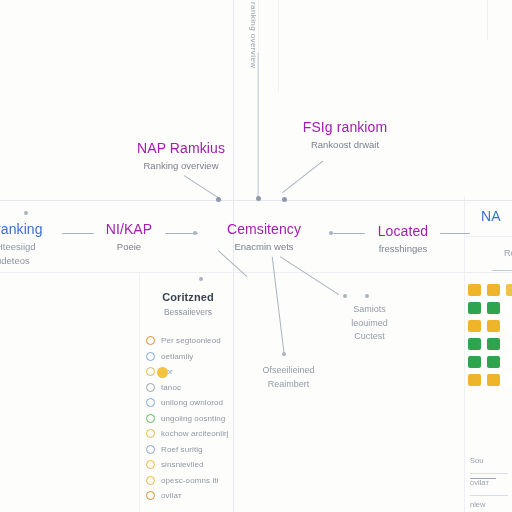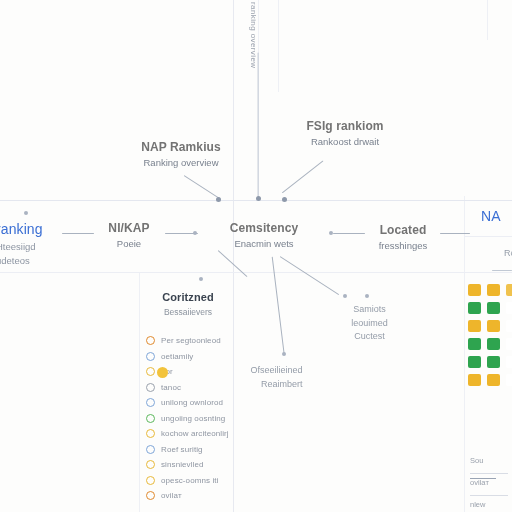--- a/index.html
+++ b/index.html
@@ -23,21 +23,21 @@
 
   
   .conn{position:absolute;height:1.4px;background:#9aa4b4;transform-origin:0 50%;border-radius:1px;opacity:.85;}
   .conn.light{background:#b6bfcc;height:1.2px;}
   .dot{position:absolute;width:5px;height:5px;border-radius:50%;background:#8e99aa;}
   .dot.sm{width:4px;height:4px;background:#aab3c1;}
 
   
   .node{position:absolute;text-align:center;transform:translate(-50%,0);white-space:nowrap;}
   .node .ttl{
-    font-size:12px;font-weight:700;color:#737373;letter-spacing:.1px;line-height:1.25;
+    font-size:14px;font-weight:400;color:#a21caf;letter-spacing:.1px;line-height:1.25;
   }
   .node .sub{
     font-size:9.5px;font-weight:400;color:#79818e;margin-top:2px;line-height:1.3;
   }
   .node.small .ttl{font-size:11px;font-weight:700;color:#3a434f;}
   .node.small .sub{font-size:8.5px;color:#8b939e;}
   .node.muted .sub{font-size:9px;color:#949ca8;margin-left:11px;}
   .node.link .ttl{color:#3b6fd4;font-weight:400;font-size:14px;}
   .node.link .sub{color:#8d95a2;}
   .node.lalign{transform:translate(0,0);text-align:left;}
@@ -152,21 +152,21 @@
     <div class="ttl">Coritzned</div>
     <div class="sub">Bessaiievers</div>
   </div>
 
   <div class="node muted" style="left:364px;top:302px;">
     <div class="sub">Samiots</div>
     <div class="sub">leouimed</div>
     <div class="sub">Cuctest</div>
   </div>
 
-  <div class="node muted" style="left:271px;top:363px;text-align:right;">
+  <div class="node muted" style="left:283px;top:363px;">
     <div class="sub">Ofseeilieined</div>
     <div class="sub">Reaimbert</div>
   </div>
 
   <div class="node muted lalign" style="left:493px;top:246px;">
     <div class="sub">Roef</div>
   </div>
   <div class="conn light" style="left:492px;top:270px;width:20px;"></div>
 
   <div class="checklist">

